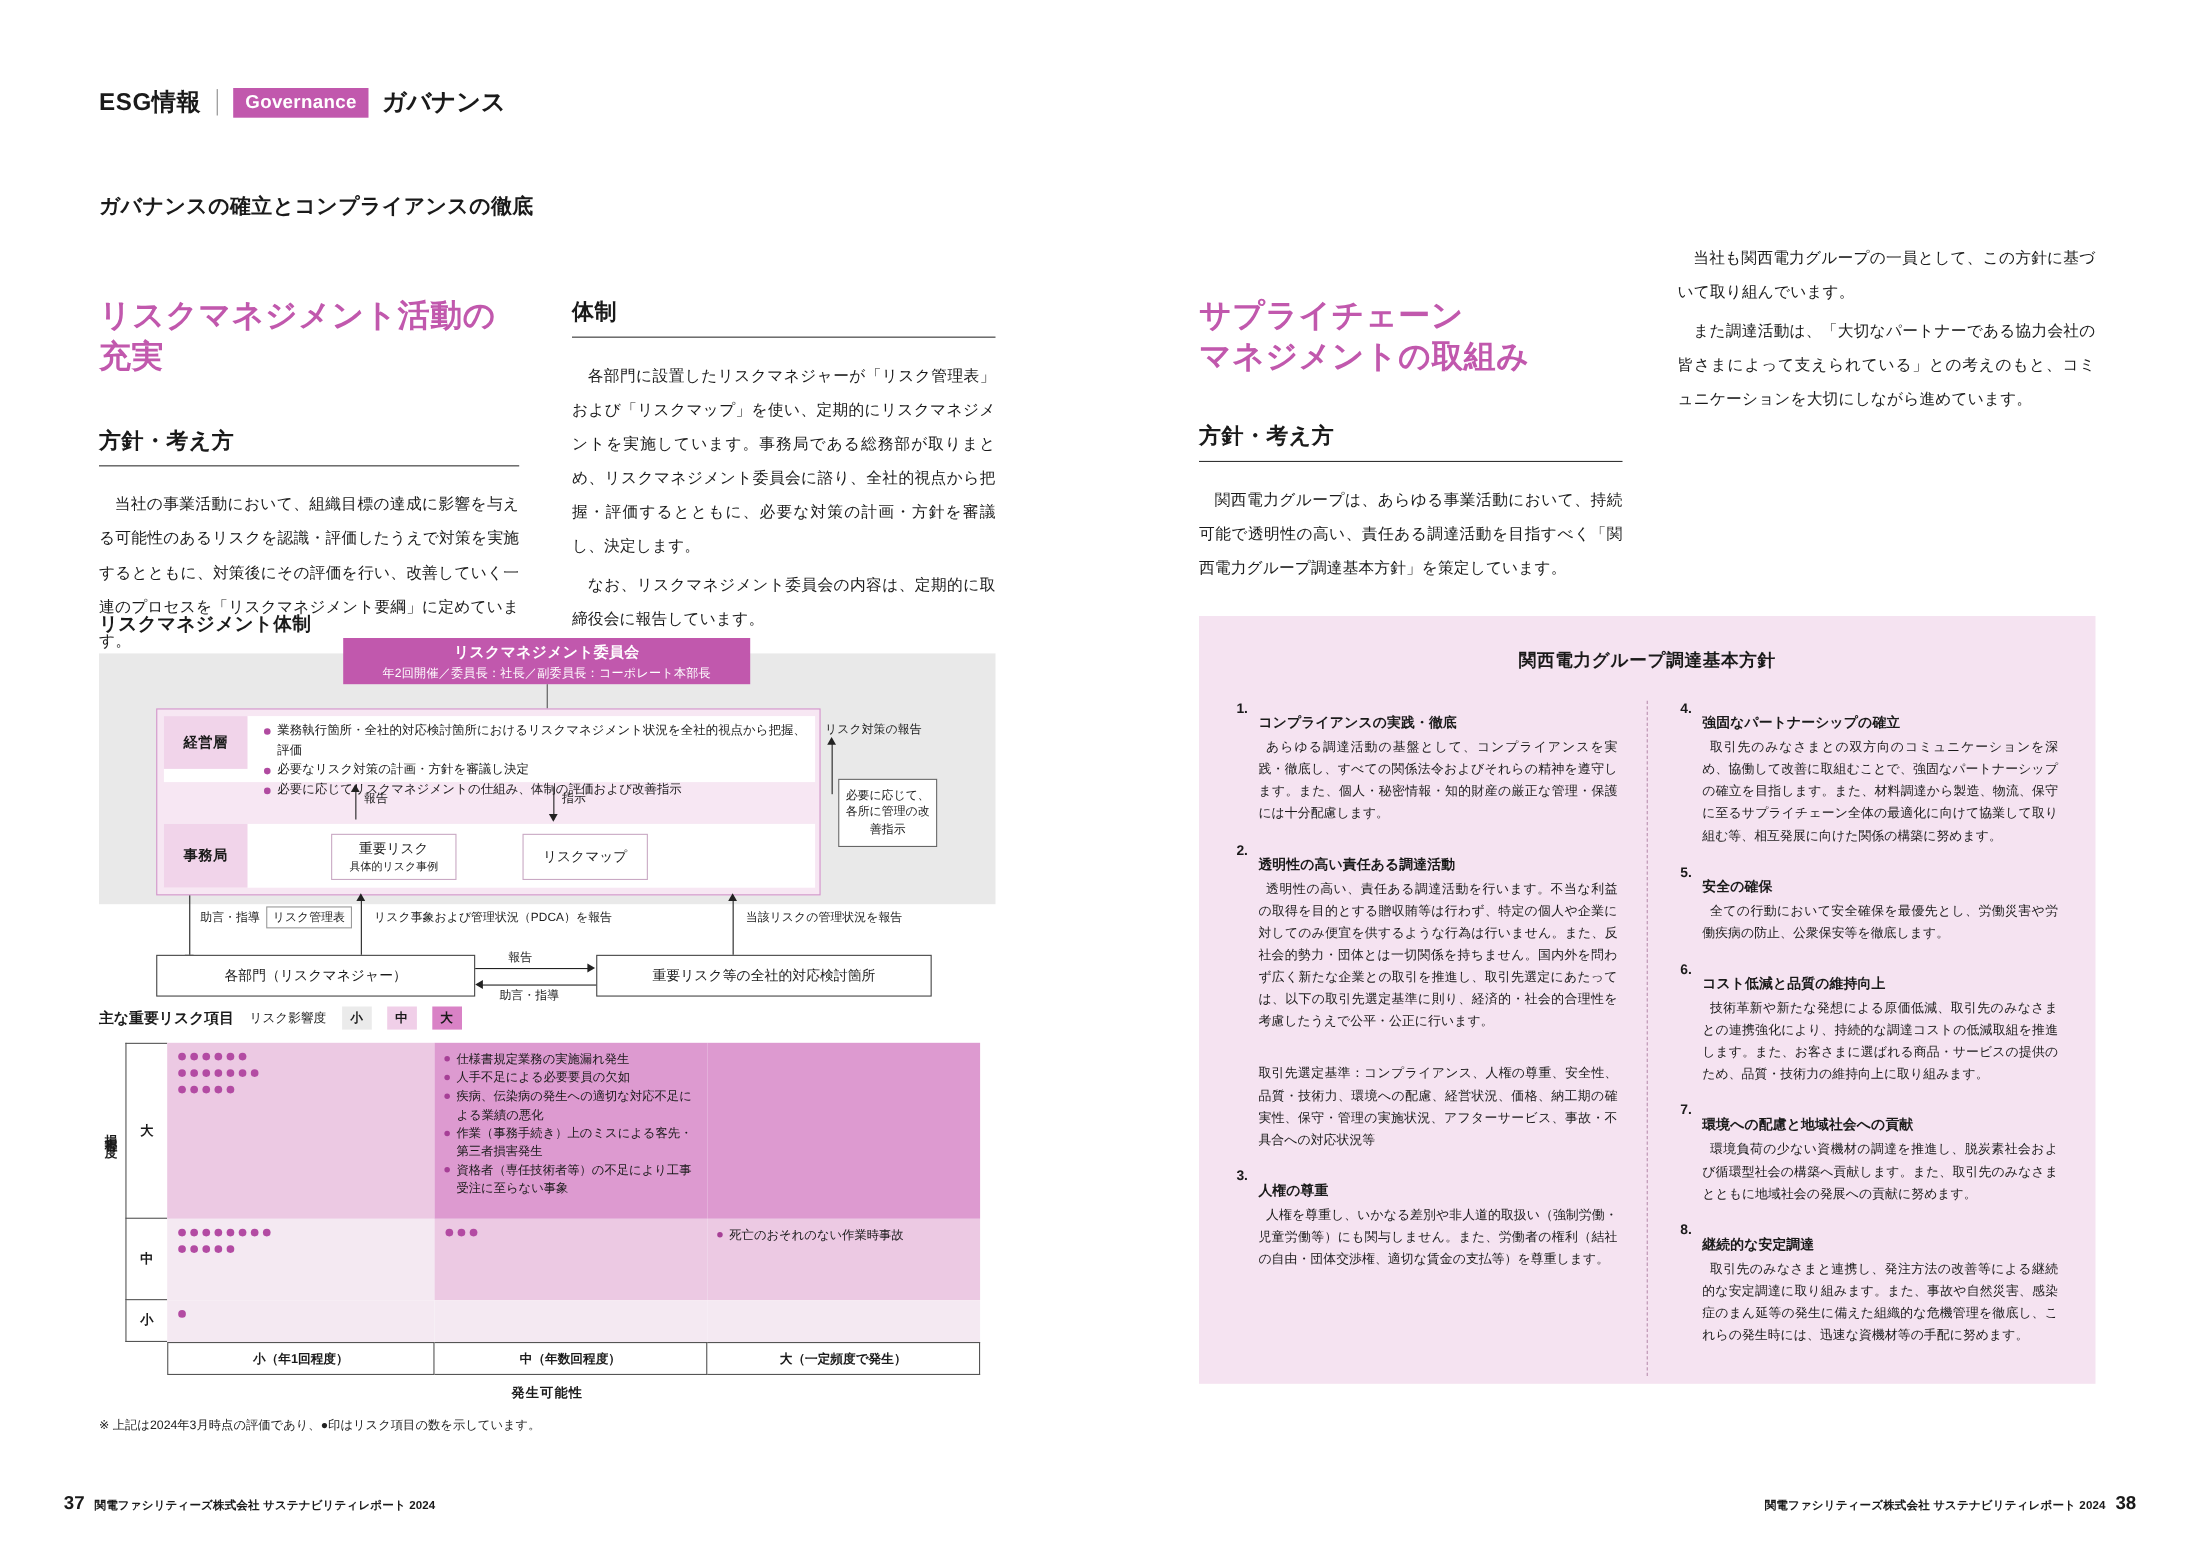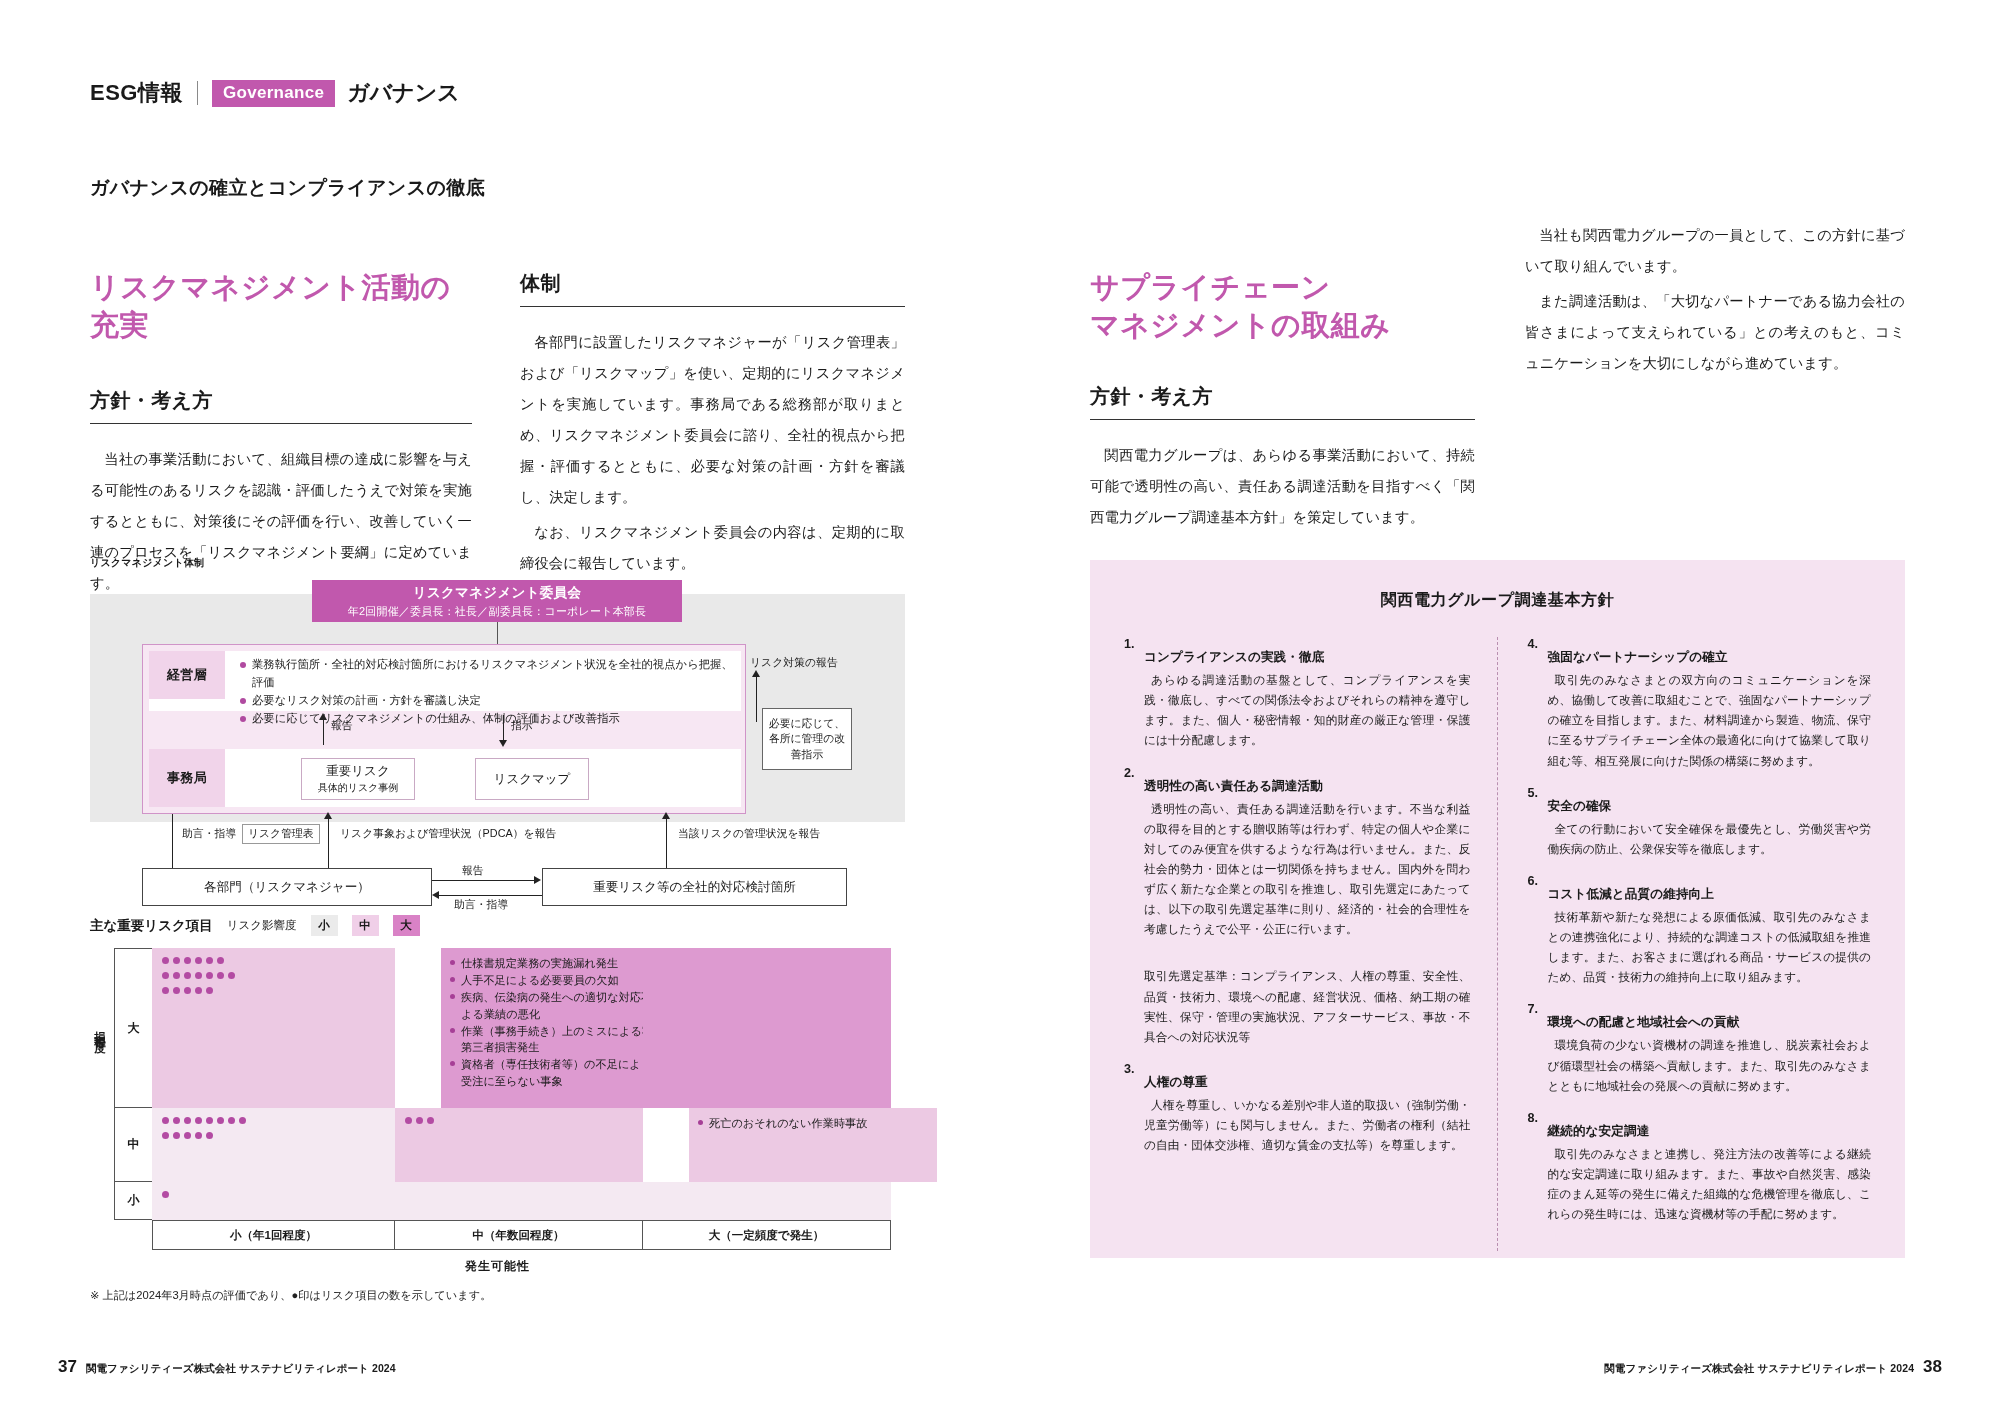--- a/index.html
+++ b/index.html
@@ -39,21 +39,21 @@
   .sec-title{
     font-size:20px;font-weight:700;padding-bottom:9px;border-bottom:1.5px solid #333;
     margin:0 0 20px 0;letter-spacing:0.4px;
   }
   .body-p{
     font-size:14.3px;line-height:2.17;text-align:justify;margin:0 0 4px 0;
     text-indent:1em;letter-spacing:0.1px;
   }
 
   
-  .diagram-label{position:absolute;left:90px;top:556px;font-size:10px;font-weight:700;letter-spacing:0.2px;}
+  .diagram-label{position:absolute;left:90px;top:556px;font-size:17px;font-weight:700;letter-spacing:0.2px;}
   .diagram{position:absolute;left:90px;top:580px;width:815px;height:300px;}
   .diag-gray{position:absolute;left:0;top:14px;width:815px;height:228px;background:#e9e9e9;}
   .comm-box{
     position:absolute;left:222px;top:0;width:370px;height:42px;background:#c158ad;
     color:#fff;text-align:center;box-sizing:border-box;padding-top:4px;
   }
   .comm-title{font-size:13.5px;font-weight:700;letter-spacing:0.3px;}
   .comm-sub{font-size:11px;margin-top:2px;letter-spacing:0.2px;}
   .vline{position:absolute;background:#555;width:1px;}
   .hline{position:absolute;background:#555;height:1px;}
@@ -103,21 +103,21 @@
   .legend-cell{display:inline-block;width:27px;text-align:center;font-size:11.5px;font-weight:700;padding:3px 0;}
   .lg-small{background:#ebebeb;}
   .lg-mid{background:#f0cfe8;}
   .lg-large{background:#d982c6;}
 
   .matrix{position:absolute;left:90px;top:948px;width:815px;height:320px;}
   .mx-cell{position:absolute;box-sizing:border-box;}
   .c-small{background:#f4e9f2;}
   .c-mid{background:#ecc9e3;}
   .c-large{background:#dd9ad0;}
-  .mx-items{font-size:11.2px;line-height:1.45;padding:7px 8px;box-sizing:border-box;margin-left:46px;}
+  .mx-items{font-size:11.2px;line-height:1.45;padding:7px 8px;box-sizing:border-box;}
   .mx-items div{position:relative;padding-left:12px;margin-bottom:1px;}
   .mx-items div:before{
     content:"";position:absolute;left:1px;top:5px;width:5px;height:5px;border-radius:50%;background:#a63f96;
   }
   .dotgrid{padding:9px 10px;display:flex;flex-wrap:wrap;gap:4px;align-content:flex-start;box-sizing:border-box;}
   .dot{width:7px;height:7px;border-radius:50%;background:#b34ba3;}
   .axis-y{
     position:absolute;writing-mode:vertical-rl;font-size:11.5px;font-weight:700;letter-spacing:3px;
   }
   .row-lab{position:absolute;font-size:12px;font-weight:700;display:flex;align-items:center;justify-content:center;}

